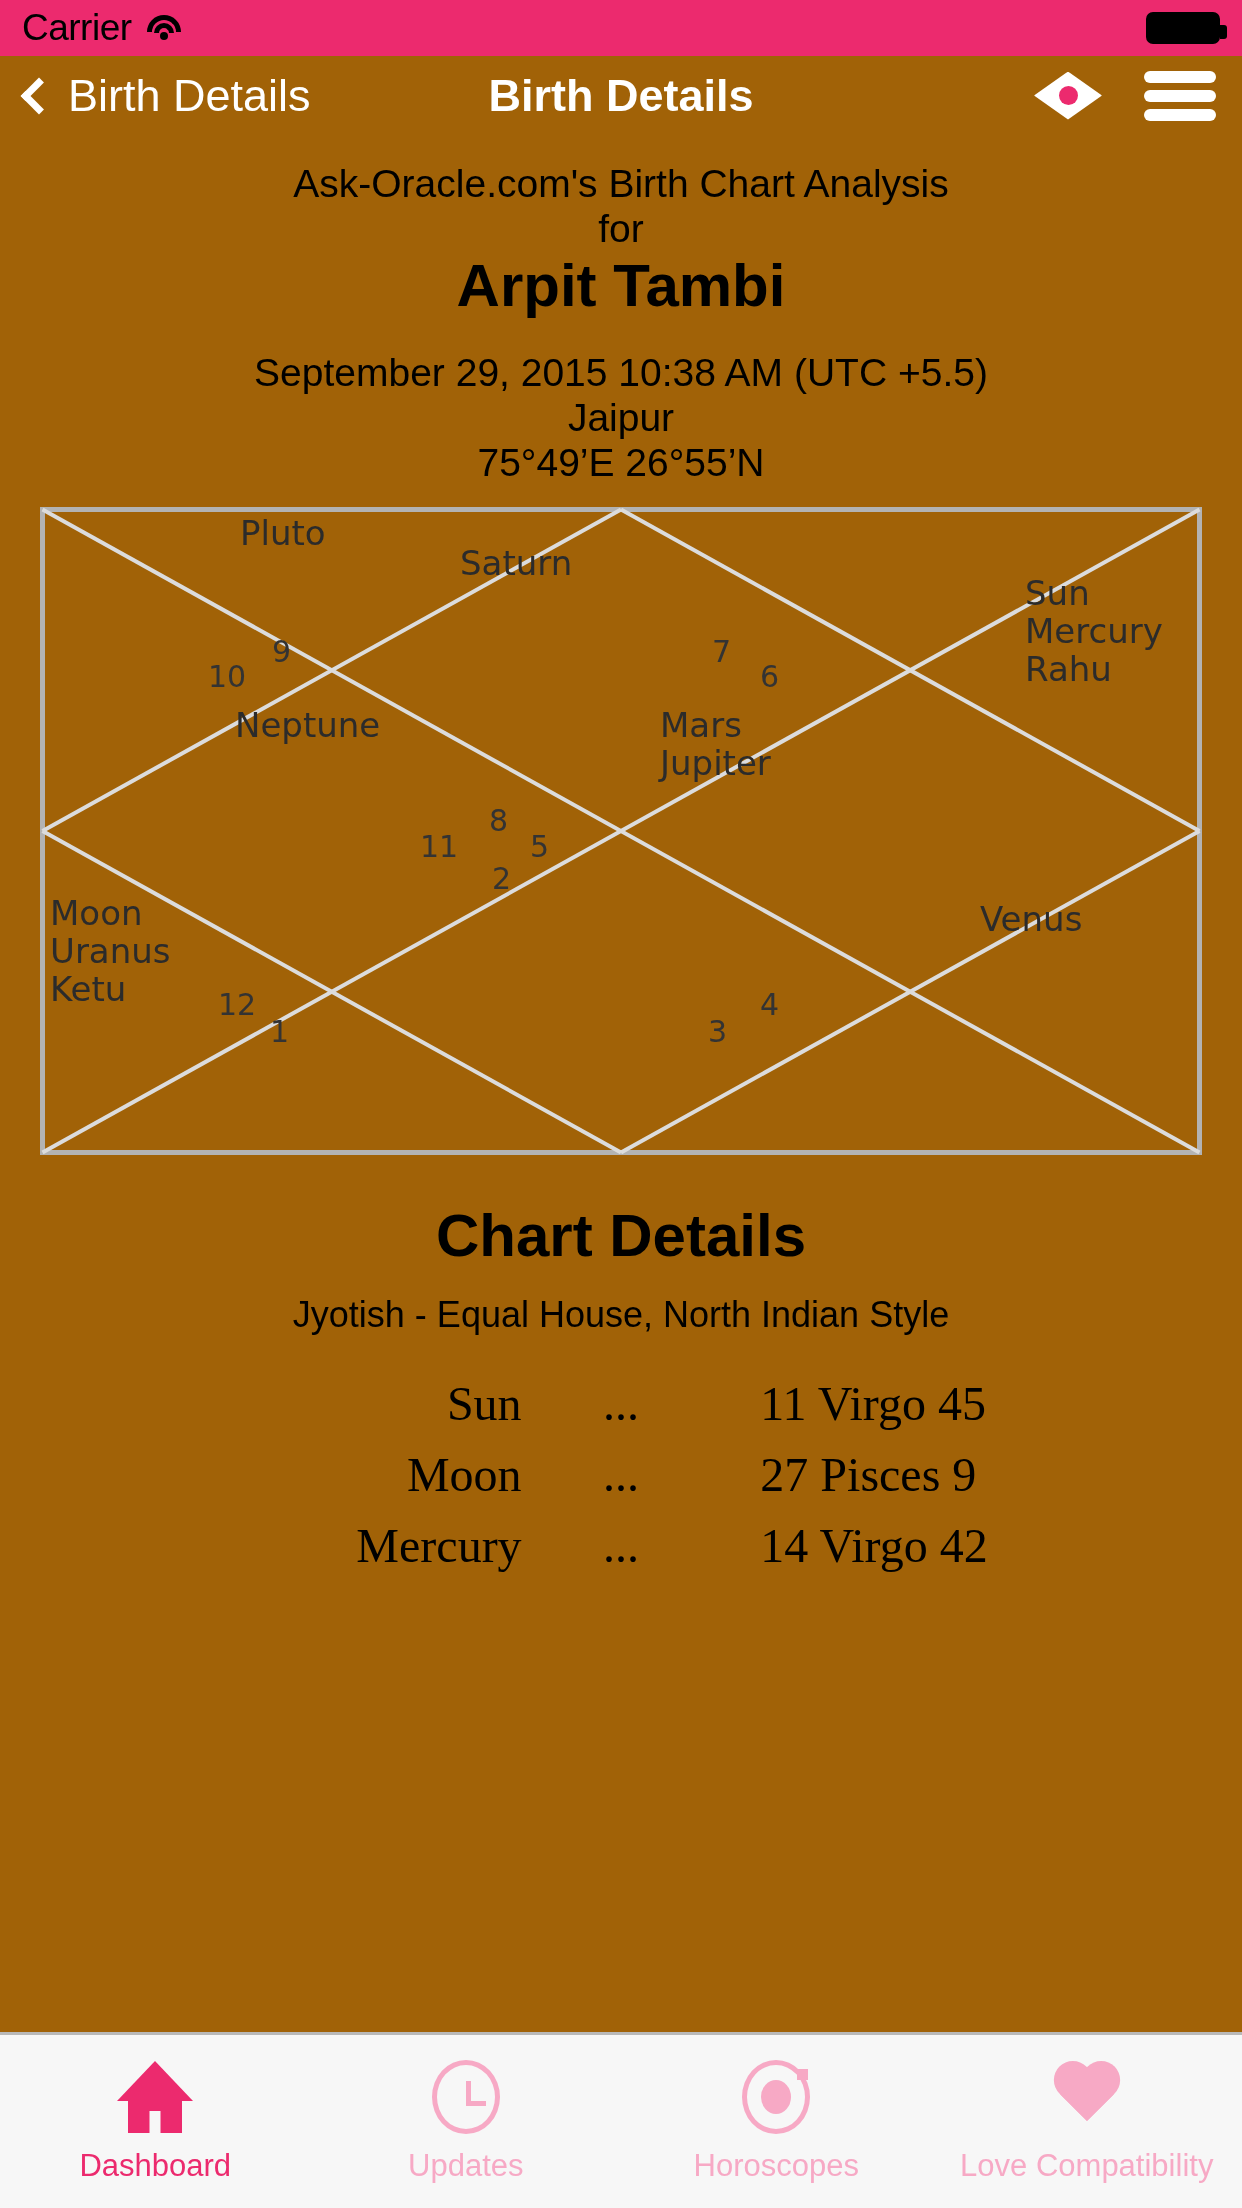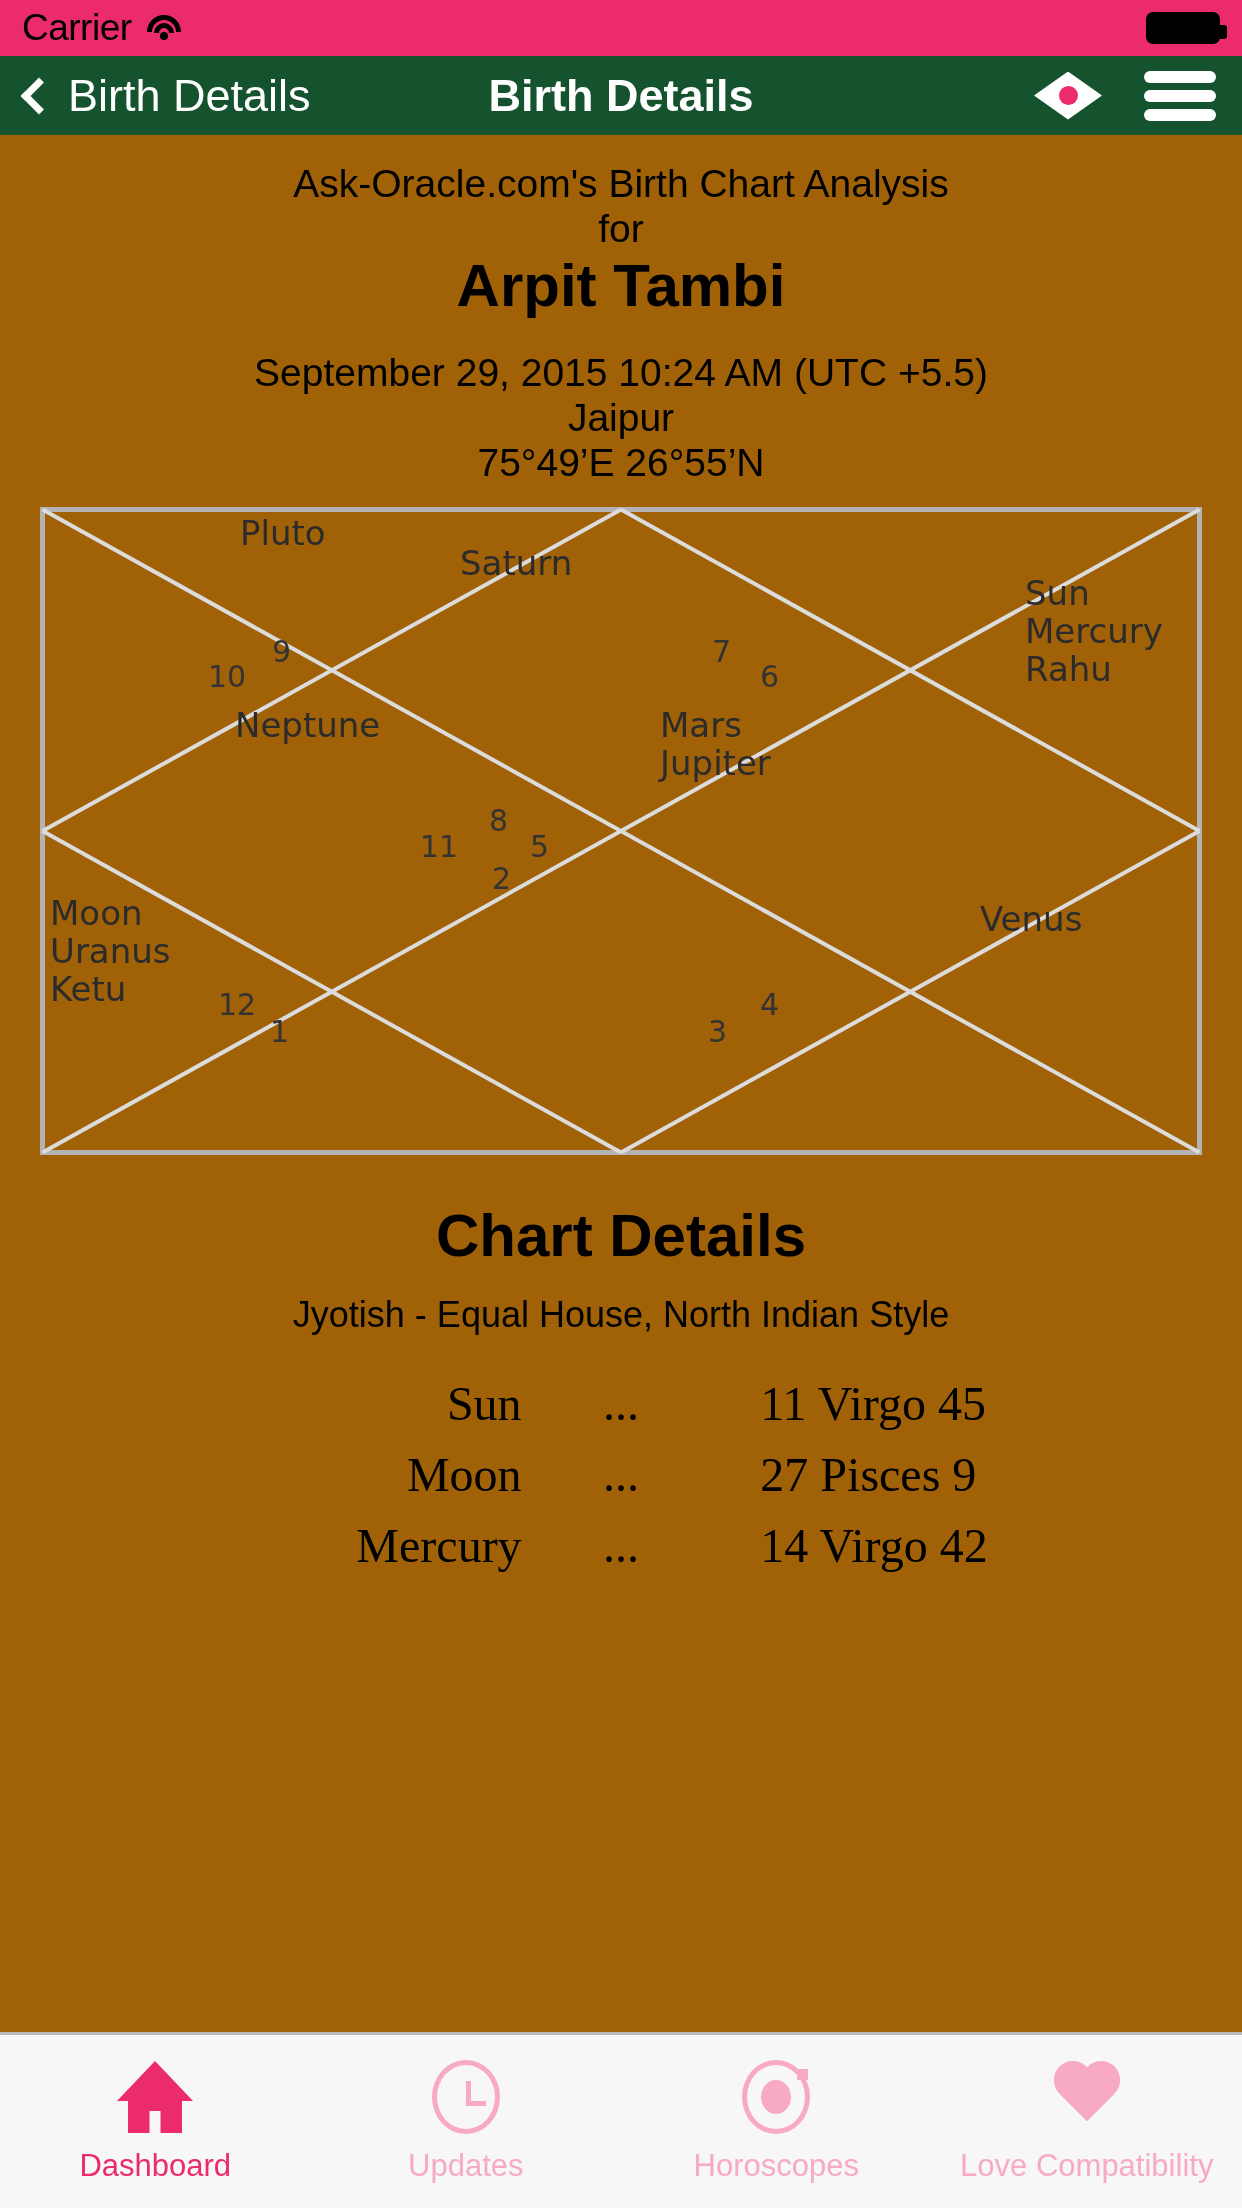--- a/index.html
+++ b/index.html
@@ -28,21 +28,21 @@
                               background: #000; border: none; }
   .sb-time { position: absolute; left: 0; right: 0; text-align: center; font-size: 37px; font-weight: bold; }
   .sb-right { margin-left: auto; display: flex; align-items: center; }
   .battery { width: 74px; height: 32px; border: 4px solid #000; border-radius: 7px;
              background: #000; position: relative; }
   .battery::after { content: ""; position: absolute; right: -11px; top: 9px;
                     width: 7px; height: 14px; background: #000; border-radius: 0 3px 3px 0; }
 
   
   .navbar {
-    height: 79px; background: #14532d; color: #fff;
+    height: 79px; background: #a16207; color: #fff;
     display: flex; align-items: center; padding: 0 26px;
     flex: 0 0 79px; position: relative;
   }
   .nav-back { display: flex; align-items: center; gap: 14px; cursor: pointer; z-index: 2; }
   .chev { width: 26px; height: 26px; border-left: 7px solid #fff; border-bottom: 7px solid #fff;
           transform: rotate(45deg); margin-right: 2px; }
   .nav-back-label { font-size: 45px; }
   .nav-title { position: absolute; left: 0; right: 0; text-align: center;
                font-size: 45px; font-weight: bold; }
   .nav-right { margin-left: auto; display: flex; align-items: center; gap: 42px; z-index: 2; }
@@ -161,21 +161,21 @@
     </div>
   </div>
 
   <div class="content">
 
     <div class="hdr-block">
       <div class="hdr-line1">Ask-Oracle.com's Birth Chart Analysis</div>
       <div class="hdr-line1">for</div>
       <div class="name">Arpit Tambi</div>
       <div class="birth-block">
-        <div>September 29, 2015 10:24 AM (UTC +5.5)</div>
+        <div>September 29, 2015 10:38 AM (UTC +5.5)</div>
         <div>Jaipur</div>
         <div>75°49’E 26°55’N</div>
       </div>
     </div>
 
     <div class="chart-wrap">
       <svg class="rasi" viewBox="0 0 1162 648">
         <rect class="frame" x="2.5" y="2.5" width="1157" height="643"></rect>
 
         <line class="diag" x1="2.5" y1="2.5" x2="1159.5" y2="645.5"></line>

